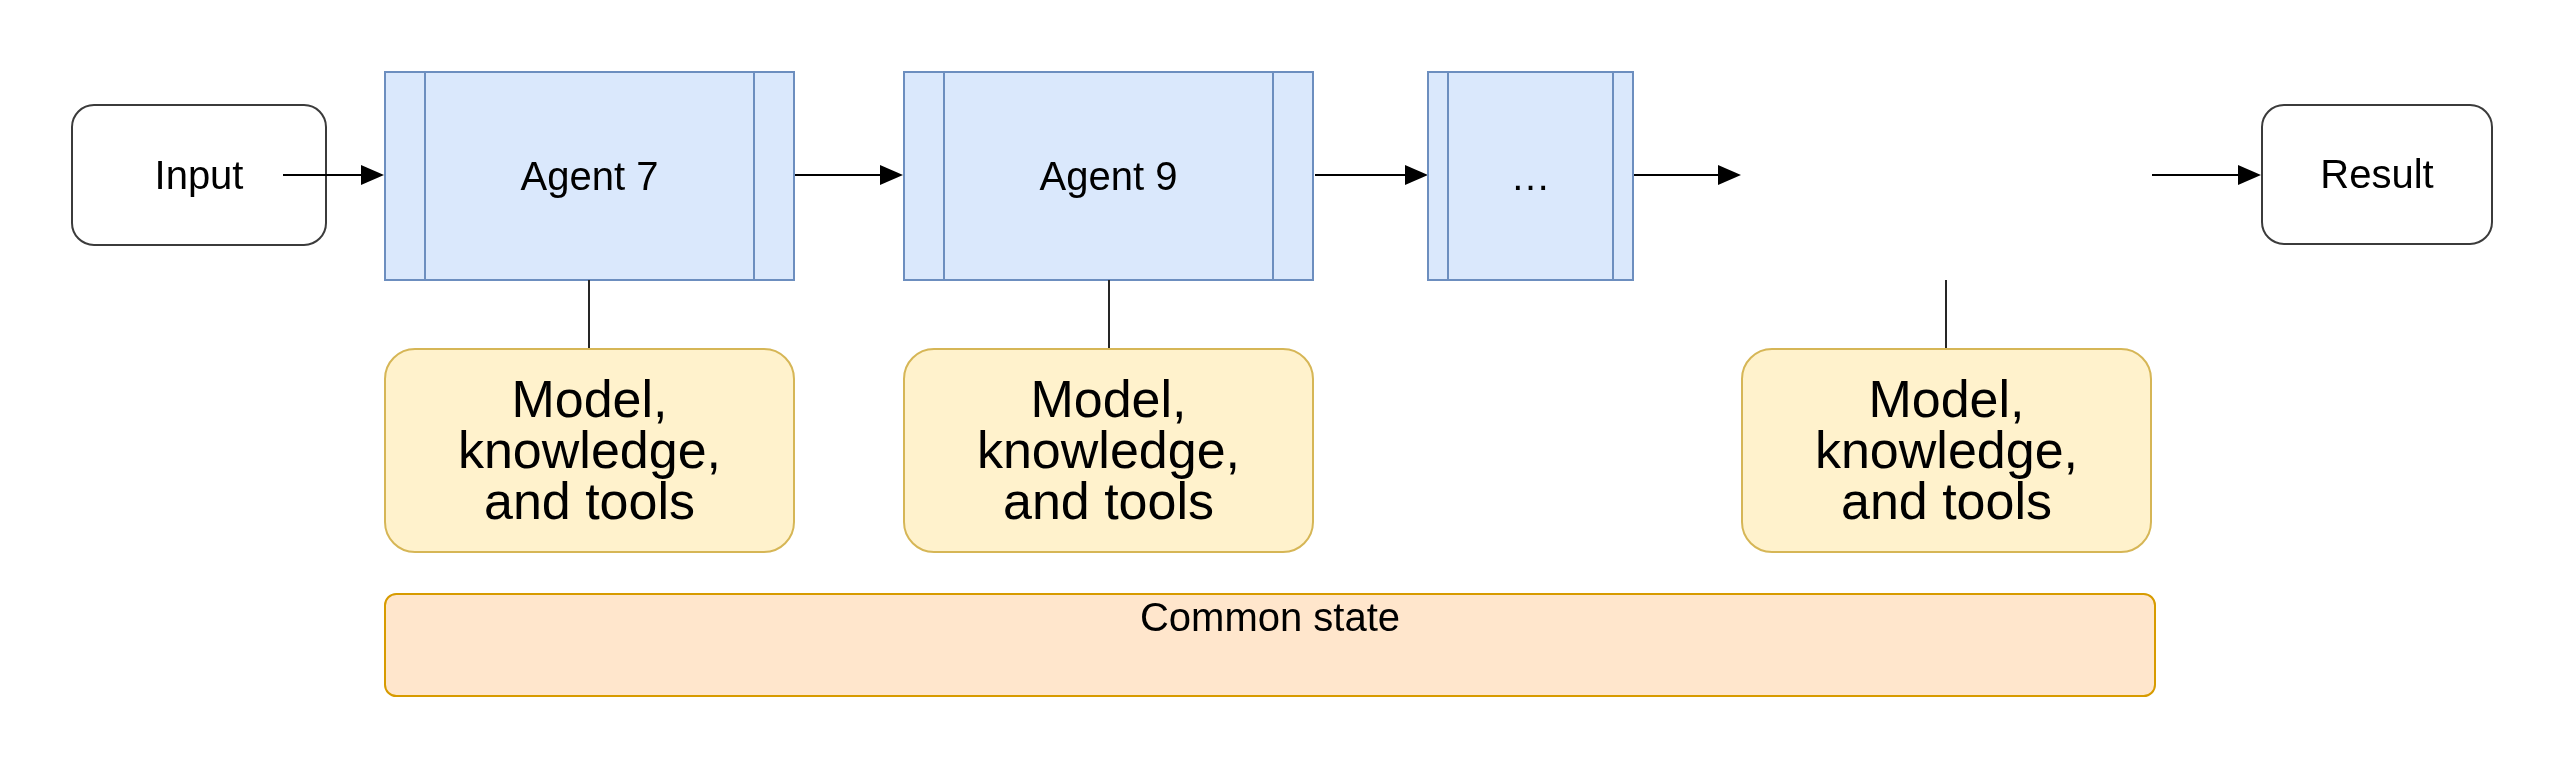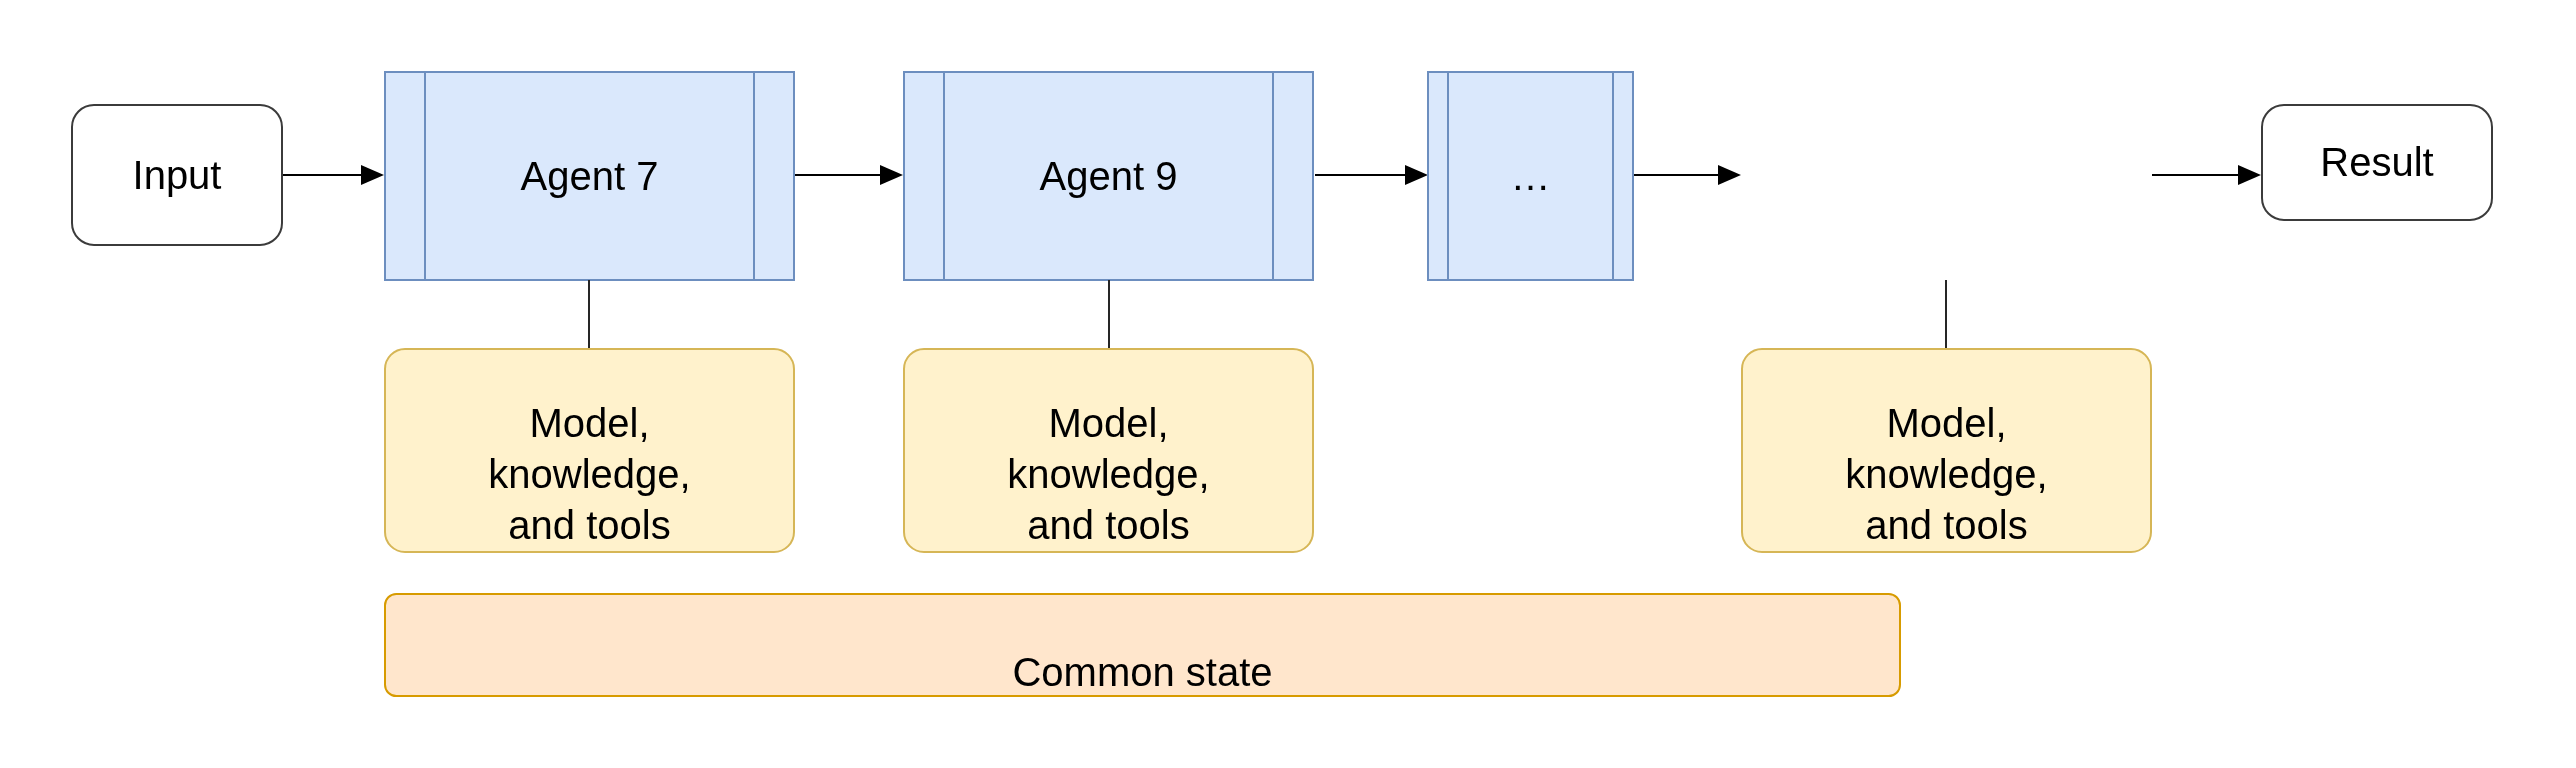--- a/index.html
+++ b/index.html
@@ -26,46 +26,46 @@
     background:var(--process-fill);border:2.3px solid var(--process-stroke);
     display:flex;align-items:center;justify-content:center;font-size:40px;}
   .process .bar{position:absolute;top:0;bottom:0;width:40px;}
   .process .bar.l{left:0;border-right:2.3px solid var(--process-stroke);}
   .process .bar.r{right:0;border-left:2.3px solid var(--process-stroke);}
   .process.narrow .bar{width:20px;}
 
   
   .support{position:absolute;top:348px;height:205px;
     background:var(--support-fill);border:2.3px solid var(--support-stroke);
-    border-radius:21px;display:flex;align-items:flex-end;justify-content:center;
-    text-align:center;font-size:40px;line-height:51px;}
+    border-radius:31px;display:flex;align-items:center;justify-content:center;
+    text-align:center;font-size:52px;line-height:51px;}
   .support span{display:block;}
 
   
-  .state{position:absolute;left:384px;top:593px;width:1517px;height:104px;
+  .state{position:absolute;left:384px;top:593px;width:1772px;height:104px;
     background:var(--state-fill);border:2.3px solid var(--state-stroke);
-    border-radius:12.3px;display:flex;align-items:flex-end;justify-content:center;
+    border-radius:12.3px;display:flex;align-items:flex-start;justify-content:center;
     font-size:40px;}
 
   
   .arrow{position:absolute;top:162px;height:26px;display:flex;align-items:center;}
   .arrow .shaft{flex:1;height:2.3px;background:var(--line-color);}
   .arrow .head{width:0;height:0;border-left:23px solid var(--line-color);
     border-top:10px solid transparent;border-bottom:10px solid transparent;}
 
   
   .connector{position:absolute;top:280px;height:68px;width:2.3px;
     background:#262626;}
 </style>
 </head>
 <body>
 
 <div class="canvas">
 
-  <div class="terminal" style="left:71px;top:104px;width:212px;height:142px;">
+  <div class="terminal" style="left:71px;top:104px;width:256px;height:142px;">
     <span>Input</span>
   </div>
 
   <div class="arrow" style="left:283px;width:101px;">
     <div class="shaft"></div>
     <div class="head"></div>
   </div>
 
   <div class="process" style="left:384px;width:411px;">
     <div class="bar l"></div>
@@ -99,21 +99,21 @@
     <div class="shaft"></div>
     <div class="head"></div>
   </div>
 
 
   <div class="arrow" style="left:2152px;width:109px;">
     <div class="shaft"></div>
     <div class="head"></div>
   </div>
 
-  <div class="terminal" style="left:2261px;top:104px;width:232px;height:117px;">
+  <div class="terminal" style="left:2261px;top:104px;width:232px;height:141px;">
     <span>Result</span>
   </div>
 
   <div class="connector" style="left:588px;"></div>
   <div class="connector" style="left:1108px;"></div>
   <div class="connector" style="left:1945px;"></div>
 
   <div class="support" style="left:384px;width:411px;">
     <div>
       <span>Model,</span>

